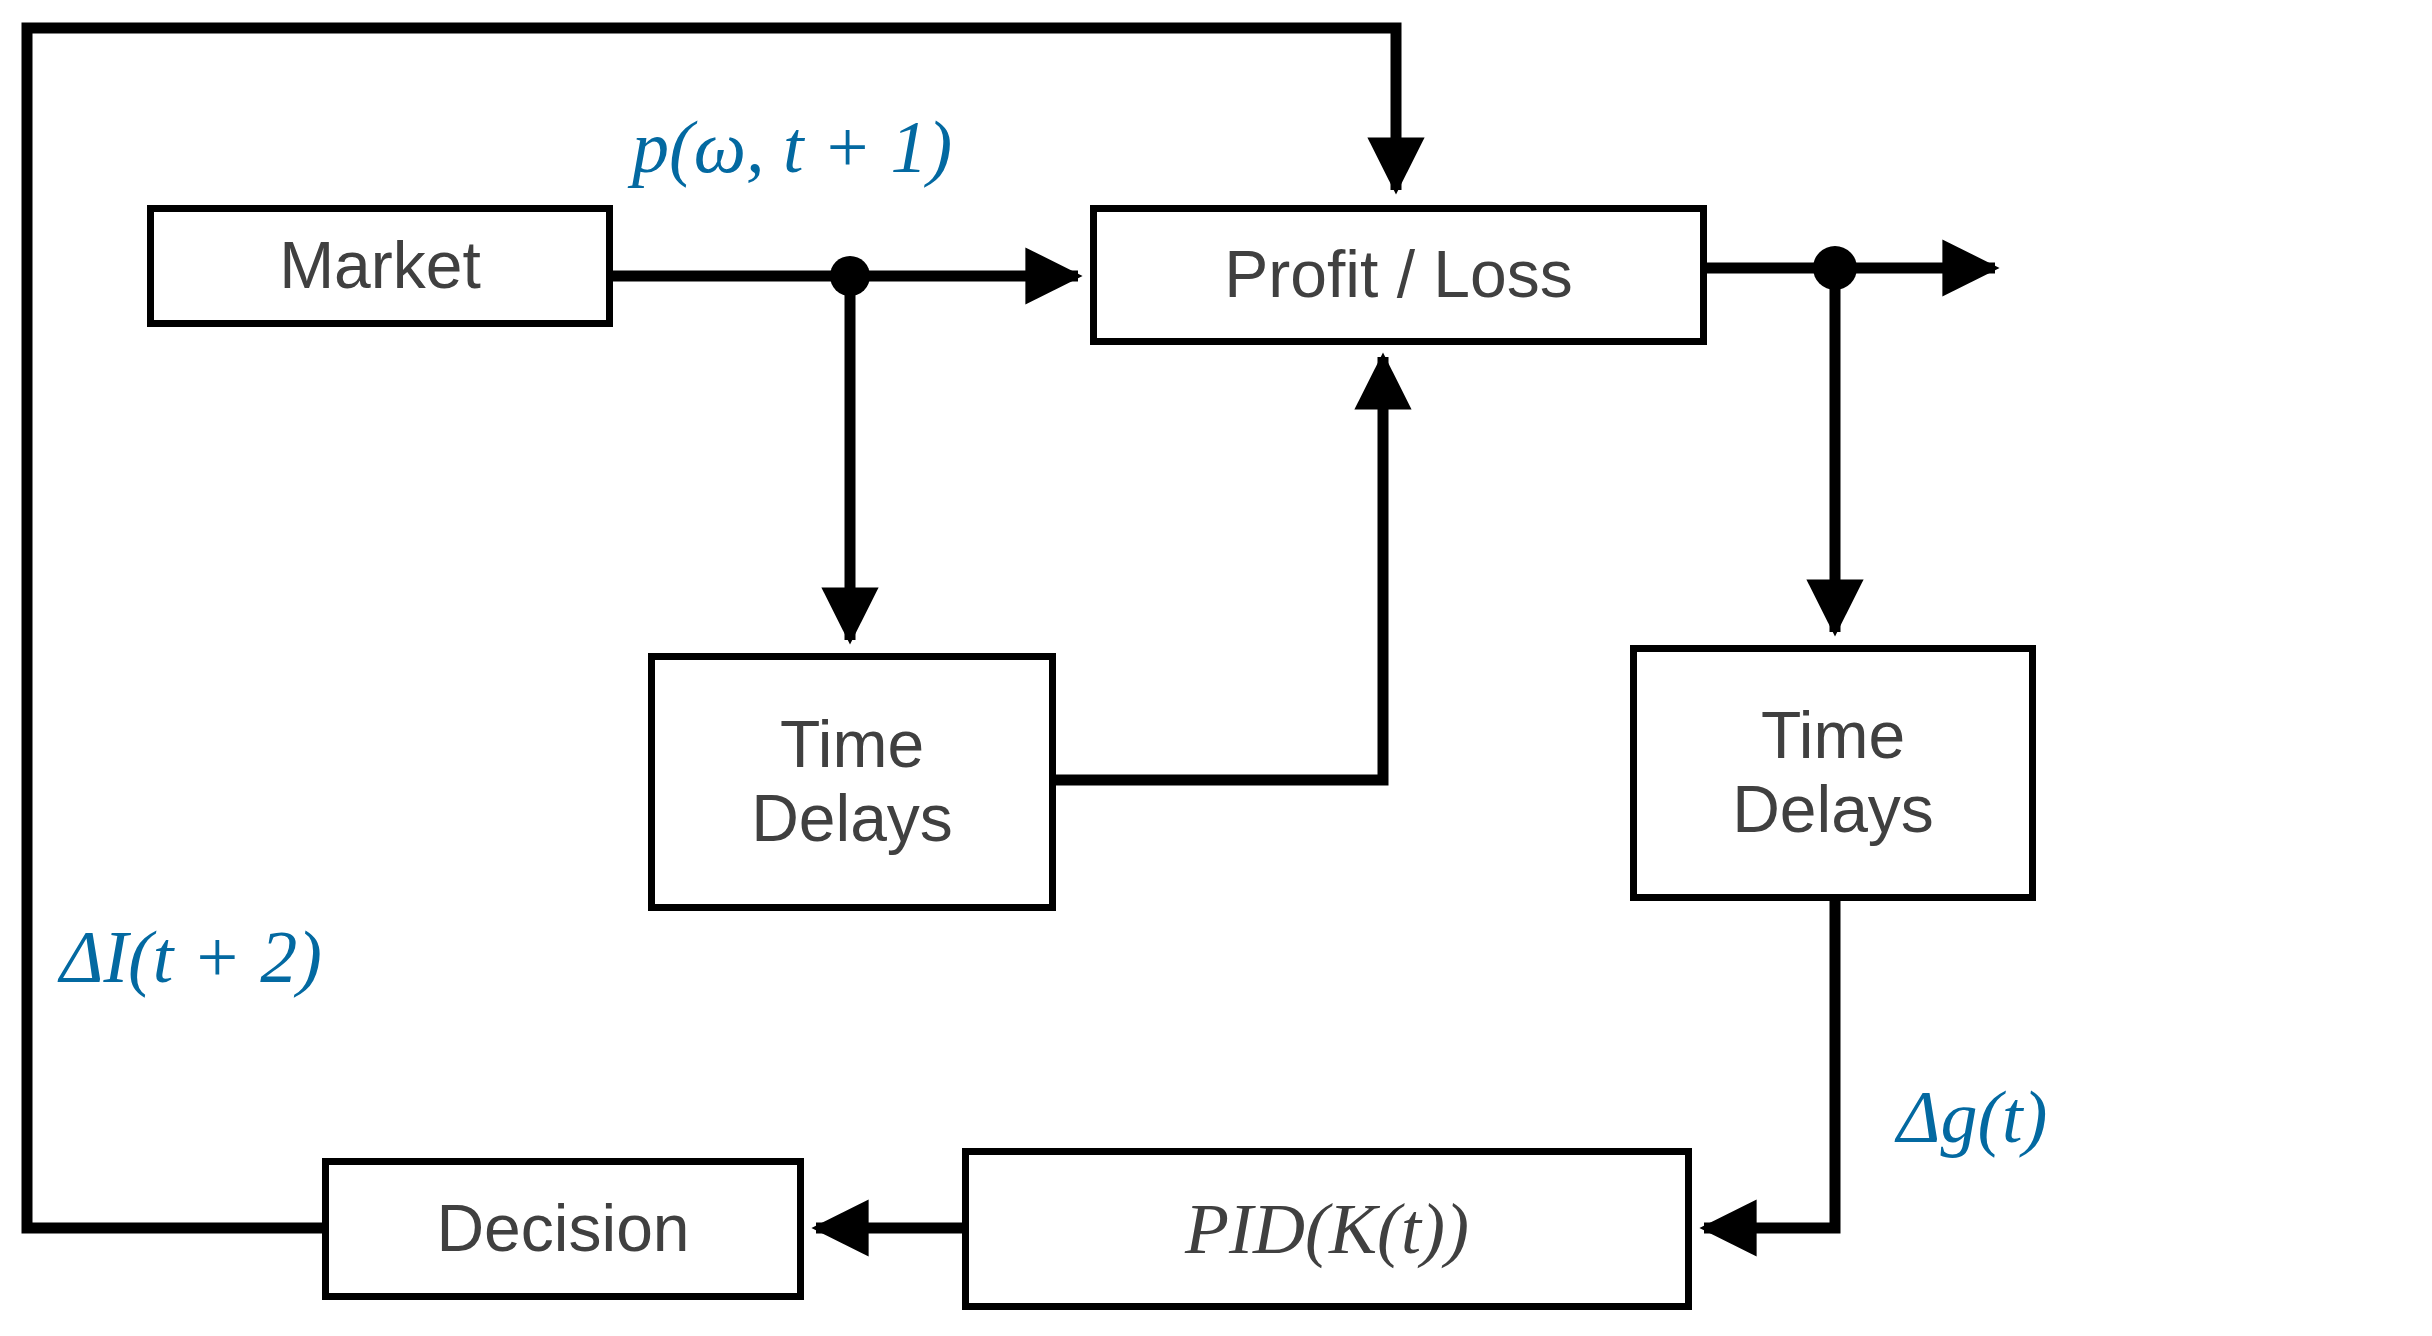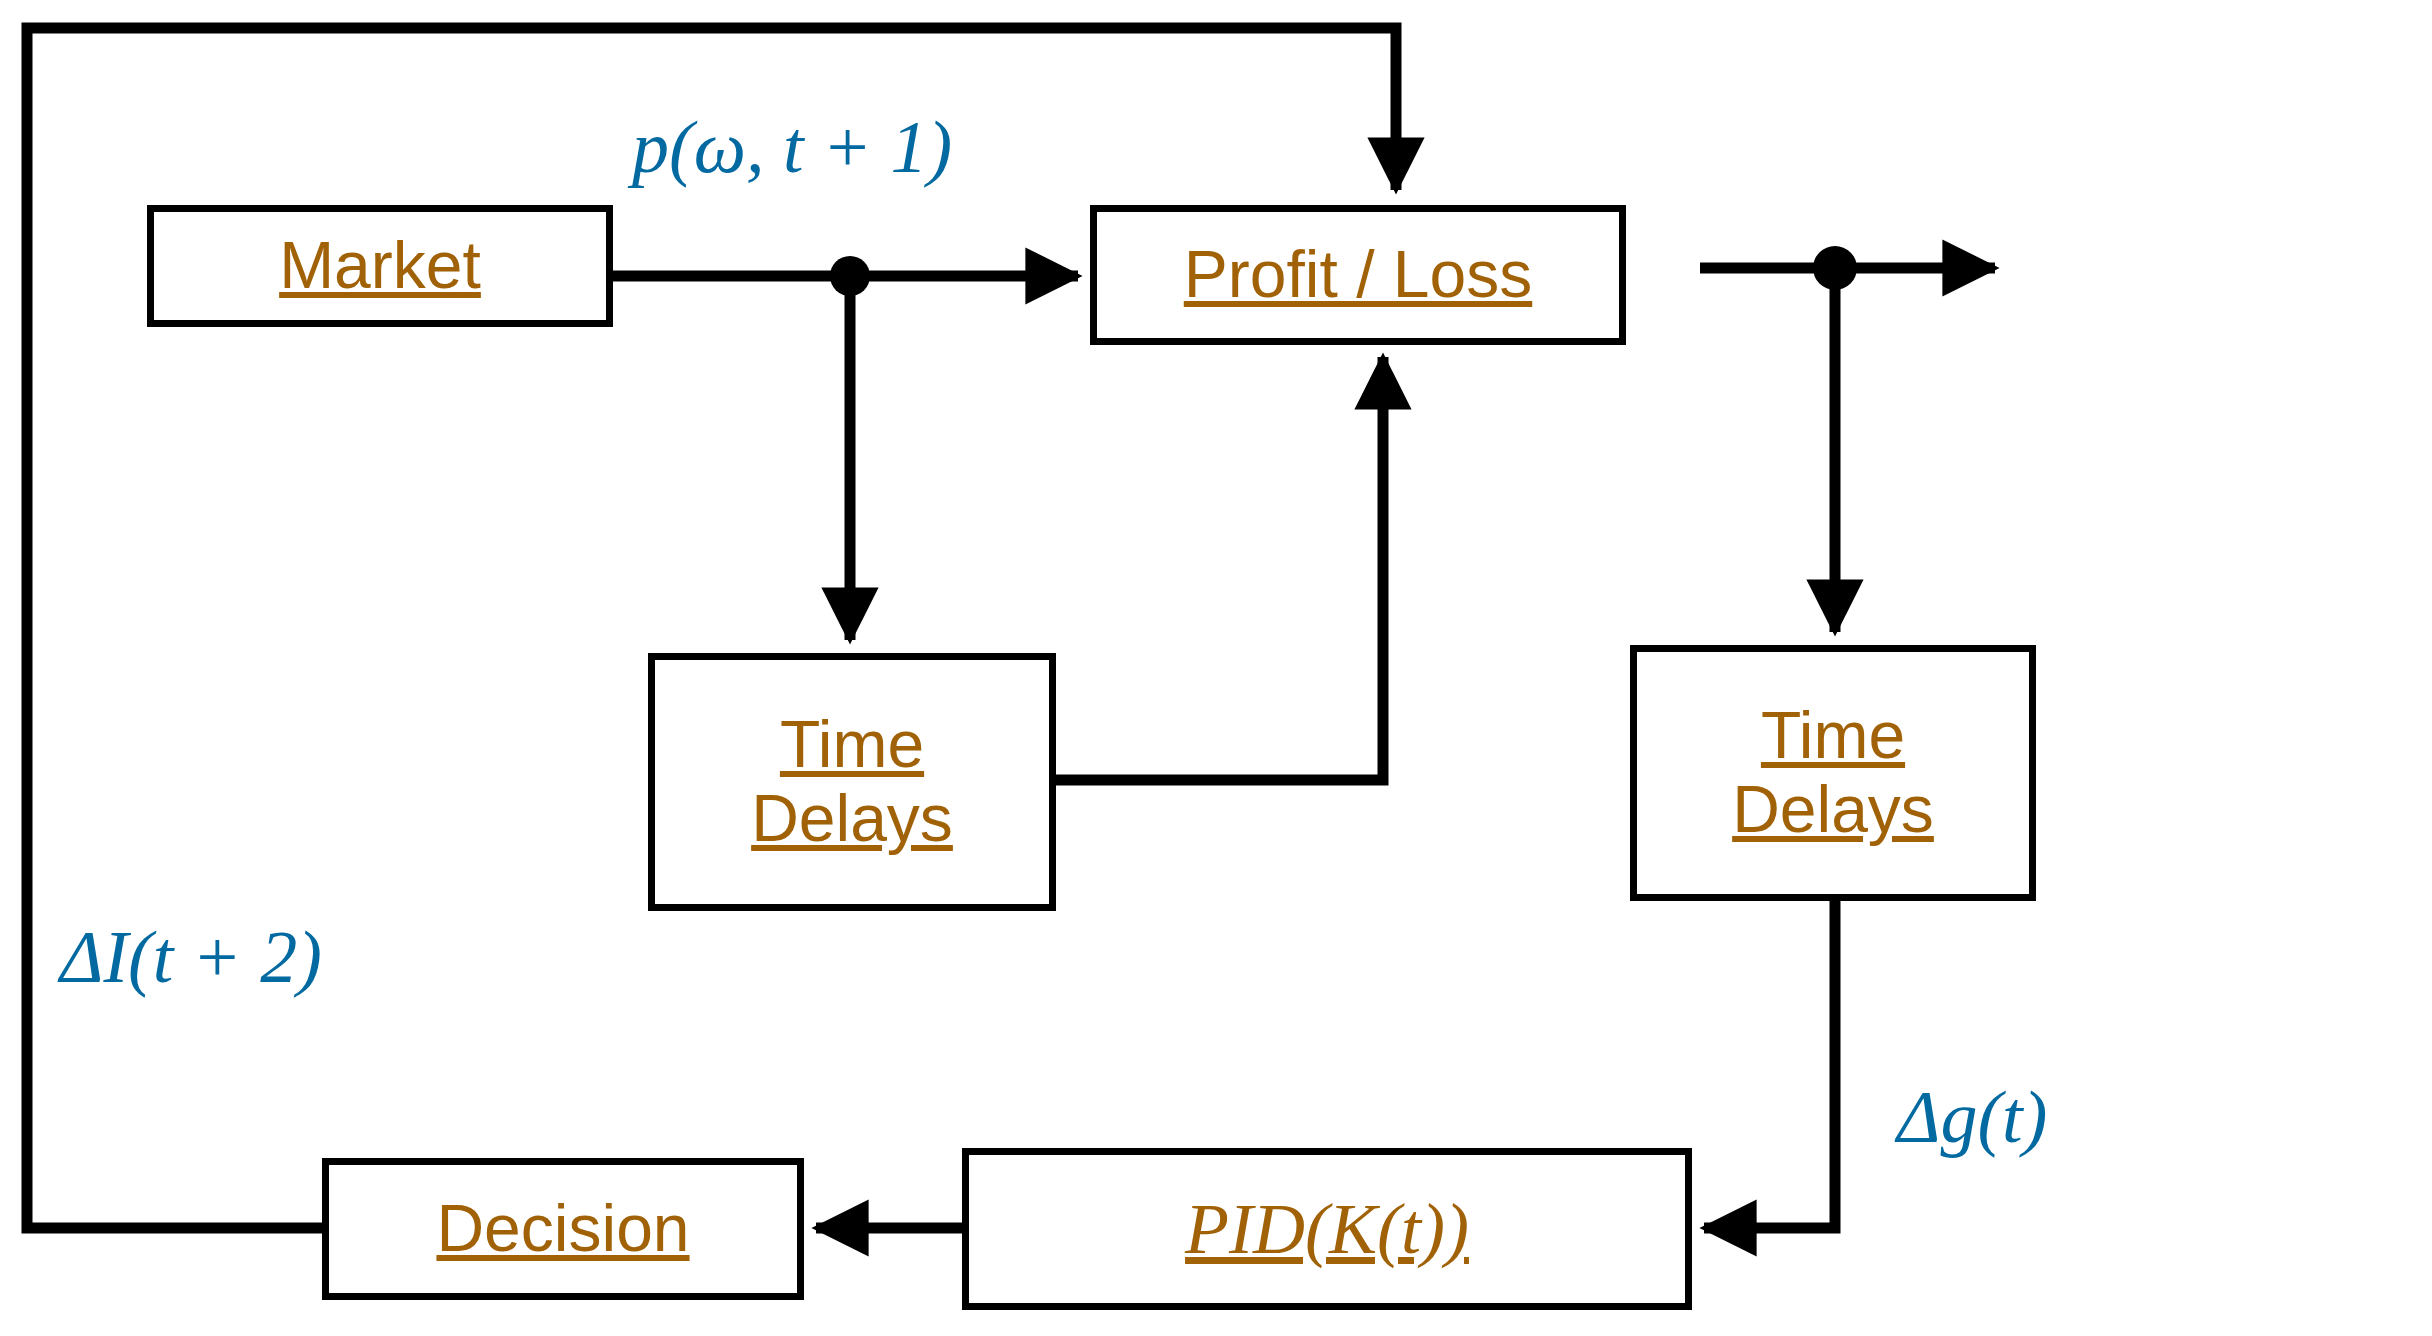--- a/index.html
+++ b/index.html
@@ -31,40 +31,39 @@
     justify-content: center;
     text-align: center;
     line-height: 1.12;
     color: #000000;
   }
   .node-label {
     font-family: "Liberation Sans", sans-serif;
     font-size: 66px;
     font-weight: 400;
     white-space: pre-line;
-    color: #a16207;
-    text-decoration: underline;
+    color: #404040;
   }
   .node-label.math {
     font-family: "Liberation Serif", serif;
     font-style: italic;
     font-size: 72px;
   }
   .edge-label {
     position: absolute;
     color: #0369a1;
     font-family: "Liberation Serif", serif;
     font-style: italic;
     font-size: 74px;
     font-weight: 400;
     white-space: nowrap;
     line-height: 1;
   }
   #node-market   { left: 147px;  top: 205px;  width: 466px;  height: 122px; }
-  #node-profit   { left: 1090px; top: 205px;  width: 536px;  height: 140px; }
+  #node-profit   { left: 1090px; top: 205px;  width: 617px;  height: 140px; }
   #node-delay-l  { left: 648px;  top: 653px;  width: 408px;  height: 258px; }
   #node-delay-r  { left: 1630px; top: 645px;  width: 406px;  height: 256px; }
   #node-decision { left: 322px;  top: 1158px; width: 482px;  height: 142px; }
   #node-pid      { left: 962px;  top: 1148px; width: 730px;  height: 162px; }
 </style>
 </head>
 <body>
 
 <div id="stage">
 

